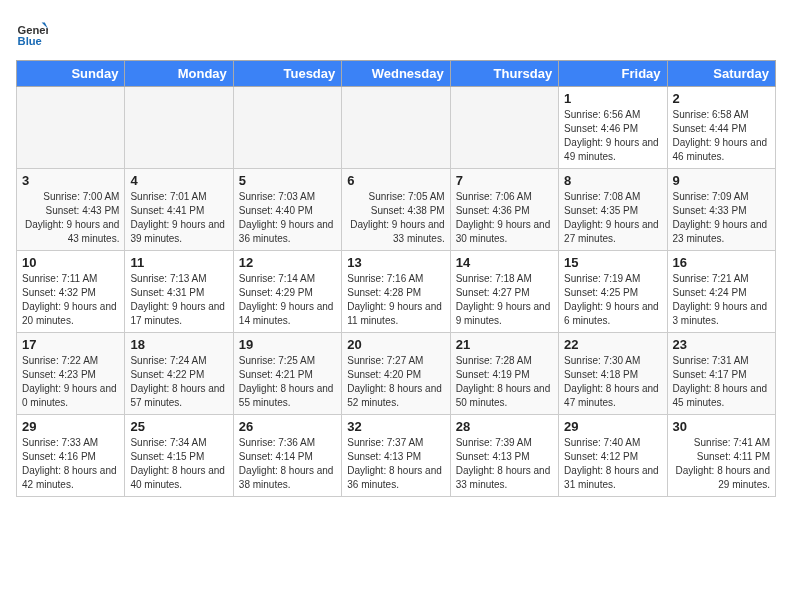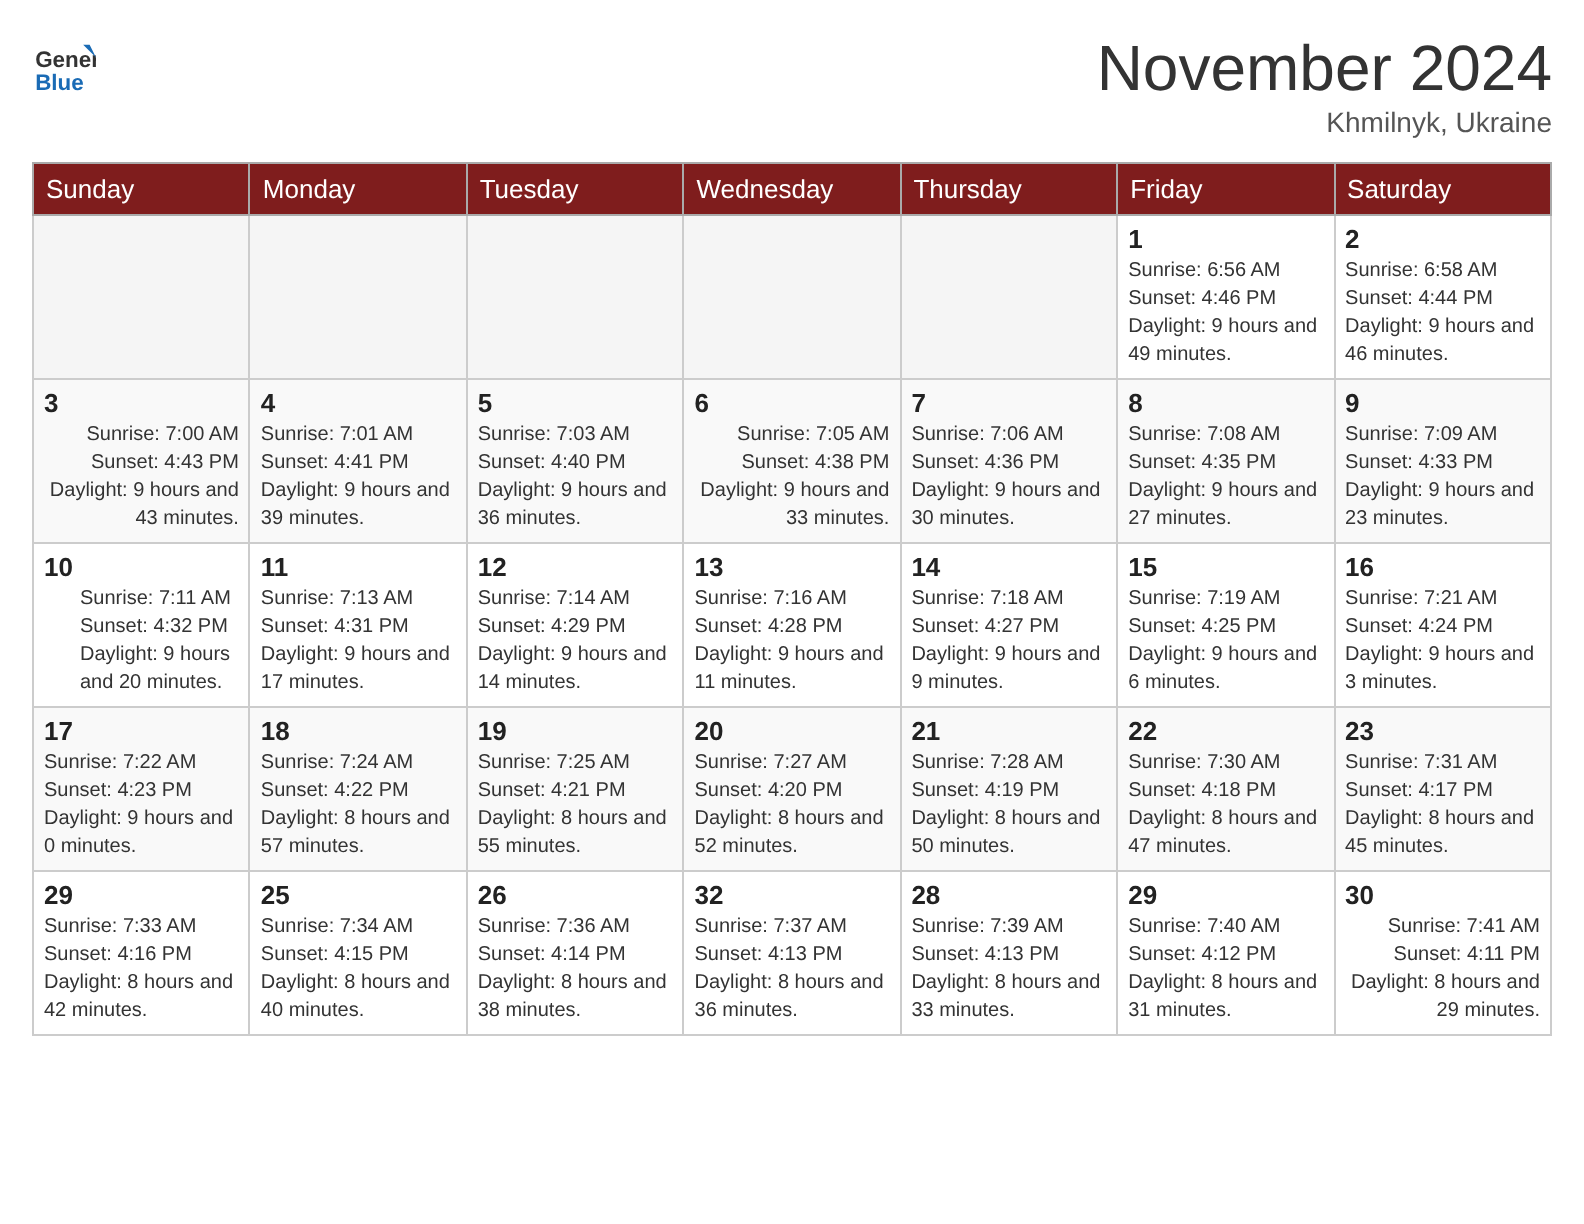--- a/index.html
+++ b/index.html
@@ -36,26 +36,26 @@
     .location {
       font-size: 14px;
       color: #555;
     }
     table {
       width: 100%;
       border-collapse: collapse;
       table-layout: fixed;
     }
     th {
-      background-color: #7f1d1d;
+      background-color: #3b82f6;
       color: white;
-      text-align: left;
+      text-align: right;
       padding: 5px 6px;
       font-size: 13px;
-      font-weight: normal;
+      font-weight: bold;
       border: 1px solid #aaa;
     }
     td {
       vertical-align: top;
       border: 1px solid #ccc;
       padding: 4px 5px;
       font-size: 10.5px;
       color: #333;
       height: 80px;
       background: #fff;
@@ -85,24 +85,20 @@
 </head>
 <body>
 
 <div class="header">
   <div class="logo">
     <svg class="logo-icon" viewBox="0 0 40 40">
       <text x="2" y="22" font-size="14" font-weight="bold" fill="#333">General</text>
       <text x="2" y="36" font-size="14" font-weight="bold" fill="#1a6bb5">Blue</text>
       <polygon points="32,8 40,16 36,8" fill="#1a6bb5"></polygon>
     </svg>
-  </div>
-  <div class="title-block">
-    <div class="month-title">November 2024</div>
-    <div class="location">Khmilnyk, Ukraine</div>
   </div>
 </div>
 
 <table>
   <thead>
     <tr>
     <th>Sunday</th>
         <th>Monday</th>
         <th>Tuesday</th>
         <th>Wednesday</th>
@@ -171,21 +167,21 @@
         <td>
           <span class="day-num">9</span>
           <div class="day-info" style="white-space: pre-line;">Sunrise: 7:09 AM
 Sunset: 4:33 PM
 Daylight: 9 hours and 23 minutes.</div>
         </td>
       </tr>
       <tr>
         <td>
           <span class="day-num">10</span>
-          <div class="day-info" style="white-space: pre-line; margin-left: 18px;">Sunrise: 7:11 AM
+          <div class="day-info" style="white-space: pre-line;">Sunrise: 7:11 AM
 Sunset: 4:32 PM
 Daylight: 9 hours and 20 minutes.</div>
         </td>
         <td>
           <span class="day-num">11</span>
           <div class="day-info" style="white-space: pre-line;">Sunrise: 7:13 AM
 Sunset: 4:31 PM
 Daylight: 9 hours and 17 minutes.</div>
         </td>
         <td>

